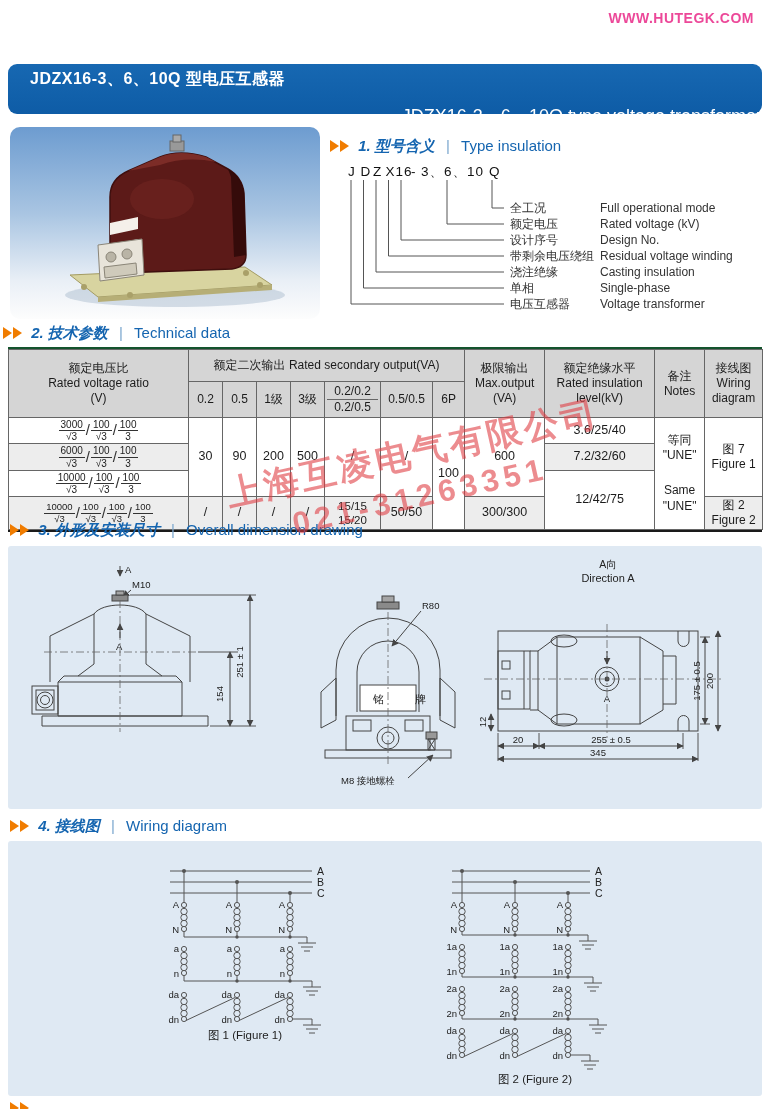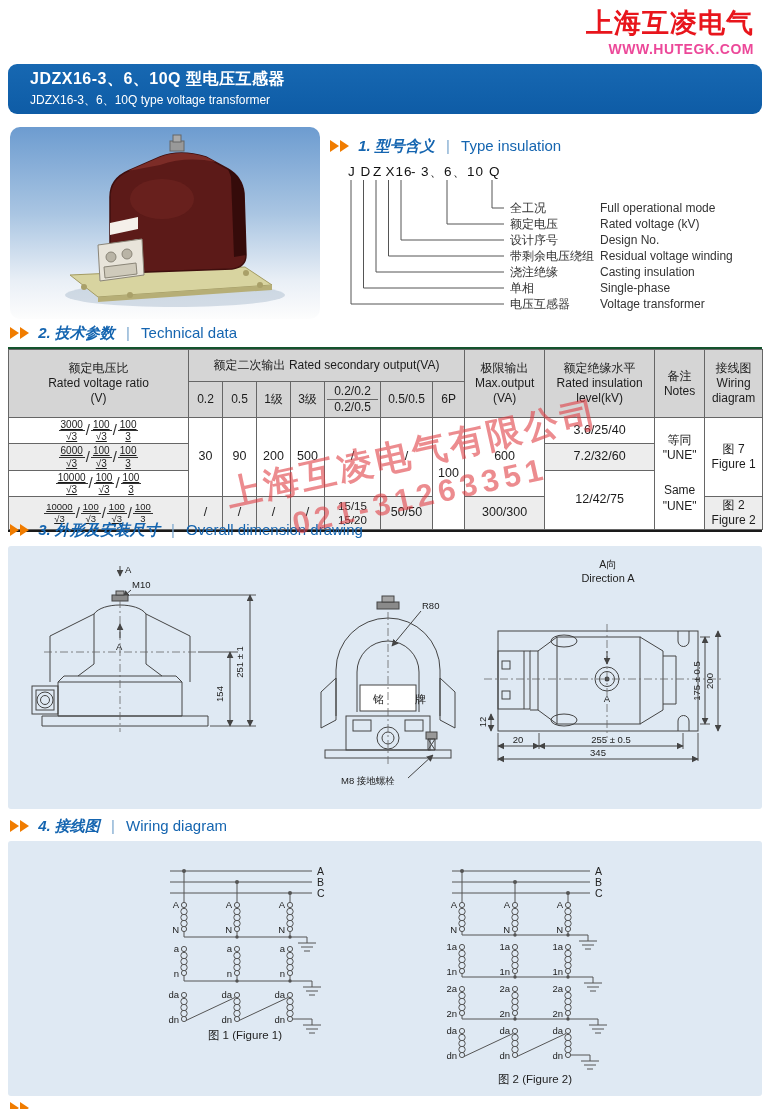--- a/index.html
+++ b/index.html
@@ -11,42 +11,42 @@
   .logo{position:absolute;top:8px;right:16px;text-align:right;line-height:1.15;}
   .logo-cn{font-size:27px;font-weight:bold;color:#e8151c;letter-spacing:1px;}
   .logo-web{font-size:14px;font-weight:bold;color:#ec4899;letter-spacing:.5px;margin-top:2px;}
   
   .title-bar{
     position:absolute;left:8px;top:64px;width:754px;height:50px;box-sizing:border-box;
     background:linear-gradient(180deg,#1768b2,#0e5ca6);border-radius:9px;color:#fff;
     padding:5px 0 0 22px;
   }
   .title-cn{font-size:16px;font-weight:bold;letter-spacing:.5px;}
-  .title-en{font-size:12px;margin-top:2px;}
+  .title-en{font-size:18px;margin-top:14px;text-align:right;}
   
   .photo-box{
     position:absolute;left:10px;top:127px;width:310px;height:192px;border-radius:10px;overflow:hidden;
     background:linear-gradient(180deg,#6d9cd0 0%,#a9c5e2 45%,#e9eff6 80%,#fdfdfd 100%);
   }
   
   .sec-head{position:absolute;font-size:15px;color:#1565b0;white-space:nowrap;}
   .tri{display:inline-block;width:0;height:0;border-left:9px solid #f07c00;border-top:6px solid transparent;border-bottom:6px solid transparent;margin-right:1px;vertical-align:-1px;}
   .sh-cn{font-weight:bold;margin-left:4px;font-style:italic;}
   .sh-sep{color:#7ba7cf;margin:0 7px;}
   
   .t2wrap{position:absolute;left:8px;top:347px;width:754px;border-top:2px solid #14532d;border-bottom:2px solid #1a1a1a;}
   table.t2{border-collapse:collapse;table-layout:fixed;width:754px;font-size:12px;text-align:center;color:#1c1c1c;}
   .t2 th,.t2 td{border:1px solid #666;padding:1px 2px;line-height:1.25;font-weight:normal;overflow:hidden;}
   .t2 thead th{background:#d5d5d5;}
   .h1{height:32px;} .h2{height:36px;}
   .r{height:26px;} .r4{height:28px;}
   .bgB{background:#ededed;}
   .dualcell{padding:0;}
   .du{border-bottom:1px solid #666;}
-  .frac{display:inline-block;vertical-align:middle;text-align:center;font-size:10px;line-height:1.12;text-decoration:underline;}
+  .frac{display:inline-block;vertical-align:middle;text-align:center;font-size:10px;line-height:1.12;}
   .frac .n{display:block;border-bottom:1px solid #333;padding:0 2px;}
   .frac .d{display:block;}
   .sl{font-size:15px;vertical-align:middle;margin:0 1px;color:#333;}
   .r4f .frac{font-size:9.5px;}
   .notes div{line-height:1.3;}
   .notes .gap{margin-top:19px;}
   .vals{font-size:12.5px;}
   .dual2{font-size:11.5px;line-height:1.15;}
   
   .panel{position:absolute;left:8px;width:754px;background:#dfe9f3;border-radius:3px;}
@@ -73,21 +73,20 @@
 
 <svg width="0" height="0" style="position:absolute">
   <defs>
     <marker id="ar" viewBox="0 0 10 10" refX="9" refY="5" markerWidth="7" markerHeight="7" orient="auto-start-reverse">
       <path d="M0,0 L10,5 L0,10 z" fill="#444"></path>
     </marker>
   </defs>
 </svg>
 
 <div class="logo">
-  <div class="logo-cn">上海互凌电气</div>
   <div class="logo-web">WWW.HUTEGK.COM</div>
 </div>
 
 <div class="title-bar">
   <div class="title-cn">JDZX16-3、6、10Q 型电压互感器</div>
   <div class="title-en">JDZX16-3、6、10Q type voltage transformer</div>
 </div>
 
 <div class="photo-box">
   <svg width="310" height="192" viewBox="0 0 310 192">
@@ -150,21 +149,21 @@
     <text x="270" y="98">Residual voltage winding</text>
     <text x="180" y="114">浇注绝缘</text>
     <text x="270" y="114">Casting insulation</text>
     <text x="180" y="130">单相</text>
     <text x="270" y="130">Single-phase</text>
     <text x="180" y="146">电压互感器</text>
     <text x="270" y="146">Voltage transformer</text>
   </g>
 </svg>
 
-<div class="sec-head" style="left:10px;top:324px;">
+<div class="sec-head" style="left:3px;top:324px;">
   <span class="tri"></span><span class="tri"></span>
   <span class="sh-cn">2. 技术参数</span>
   <span class="sh-sep">|</span>
   <span class="sh-en">Technical data</span>
 </div>
 
 <div class="t2wrap">
 <table class="t2">
   <colgroup>
     <col style="width:180px">

